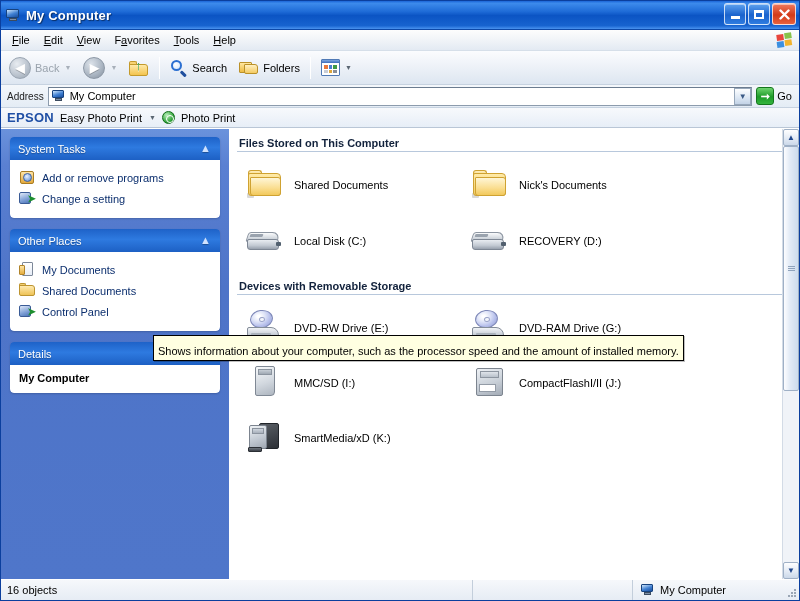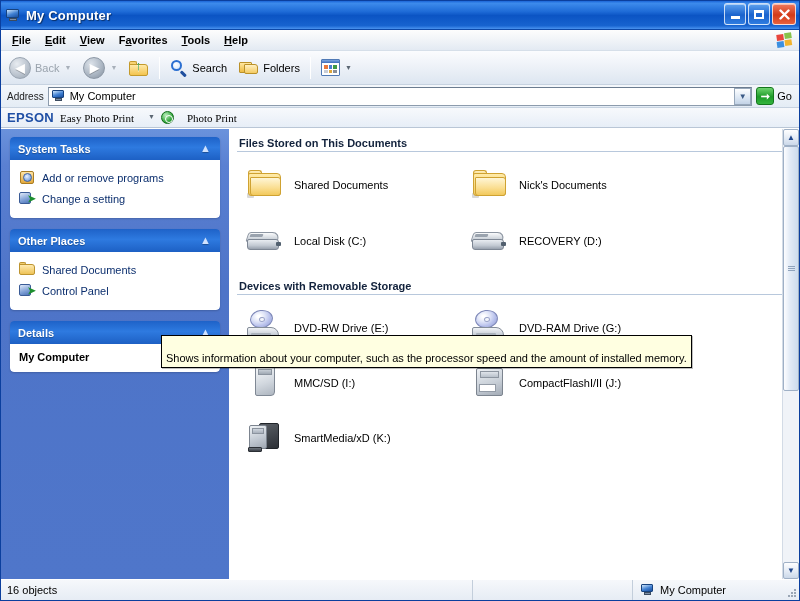--- a/index.html
+++ b/index.html
@@ -76,21 +76,20 @@
   .menubar {
     height: 21px;
     background: linear-gradient(180deg,#fdfdfd,#eef2f7 60%,#e3eaf3);
     display: flex; align-items: center;
     padding-left: 4px; position: relative;
     border-bottom: 1px solid #d6dfe9;
   }
   .menu-item {
     padding: 2px 7px; font-size: 11px; color: #000;
     cursor: default;
-    font-weight: bold;
   }
   .menu-item u { text-decoration: underline; }
   .win-flag {
     position: absolute; right: 4px; top: 1px;
     width: 22px; height: 19px;
   }
 
   
   .toolbar {
     height: 34px;
@@ -230,21 +229,21 @@
     height: 20px; display: flex; align-items: center; gap: 6px;
     background: linear-gradient(180deg,#f7f9fc,#e7eef7);
     padding: 0 6px;
     border-bottom: 1px solid #b9c6d6;
   }
   .epson-logo {
     color: #1f4fa5; font-weight: bold; font-size: 13px;
     letter-spacing: .3px; font-family: "Liberation Sans", sans-serif;
   }
   .epson-item {
-    display: flex; align-items: center; gap: 13px; font-size: 11px; color: #000; font-family: Liberation Serif, serif;
+    display: flex; align-items: center; gap: 6px; font-size: 11px; color: #000;
   }
   .epson-dot {
     width: 13px; height: 13px; border-radius: 50%;
     background: radial-gradient(circle at 35% 30%, #b9f0bb, #1f9a2a 70%, #0f6b18);
     border: 1px solid #0f6b18; position: relative;
   }
   .epson-dot::after {
     content:''; position:absolute; left:3px; top:3px; width:6px; height:6px;
     border:1.5px solid #fff; border-radius:50%;
   }
@@ -265,21 +264,21 @@
   }
   .panel {
     width: 210px; margin-bottom: 11px;
     border-radius: 4px; overflow: hidden;
     box-shadow: 0 1px 2px rgba(0,0,0,.18);
   }
   .panel-head {
     height: 23px; display: flex; align-items: center;
     padding: 0 8px; position: relative;
     background: linear-gradient(180deg,#1e62c8 0%,#2e7ae0 45%,#1d60c4 100%);
-    color: #fff; font-weight: bold; font-size: 11px;
+    color: #fff; font-weight: normal; font-size: 11px;
     text-shadow: 0 1px 1px rgba(0,0,0,.3);
     border-radius: 4px 4px 0 0;
   }
   .panel-chevron {
     position: absolute; right: 7px; top: 4px;
     width: 15px; height: 15px;
     display: flex; align-items: center; justify-content: center;
     color: #cfe2ff; font-size: 11px; line-height: 1;
   }
   .panel-body {
@@ -491,24 +490,24 @@
   }
   .ic-sm .stand {
     position:absolute; left:3px; top:29px; width:14px; height:5px;
     background: linear-gradient(180deg,#6f757d,#3c4149);
     border:1px solid #2a2e34; border-radius:1px;
   }
 
   
   .tooltip {
     position: absolute;
-    left: 160px; top: 206px;
+    left: 152px; top: 206px;
     background: #ffffe1;
     border: 1px solid #000;
-    padding: 16px 4px 3px 4px;
+    padding: 9px 4px 3px 4px;
     font-size: 11px; color: #000;
     white-space: nowrap;
     z-index: 50;
     box-shadow: 1px 1px 0 rgba(0,0,0,.25);
   }
 
   
   .vscroll {
     position: absolute; right: 0; top: 0; bottom: 0; width: 17px;
     background: #f2f4f8;
@@ -718,20 +717,27 @@
         </div>
       </div>
 
       <div class="panel">
         <div class="panel-head">
           <span>Other Places</span>
           <span class="panel-chevron">▲</span>
         </div>
         <div class="panel-body">
           <div class="panel-row">
+            <span class="si si-mydocs">
+              <span class="pg"></span>
+                <span class="sp"></span>
+            </span>
+            <span class="lbl">My Documents</span>
+          </div>
+          <div class="panel-row">
             <span class="si">
               <span style="position:absolute;left:0;top:1px;width:7px;height:3px;background:#f3cf72;border:1px solid #bd9430;border-bottom:none;border-radius:2px 2px 0 0"></span>
               <span style="position:absolute;left:0;top:3px;width:16px;height:11px;background:linear-gradient(180deg,#ffeab0,#eec357);border:1px solid #bd9430;border-radius:1px 3px 2px 2px"></span>
             </span>
             <span class="lbl">Shared Documents</span>
           </div>
           <div class="panel-row">
             <span class="si si-cpanel">
               <span class="scr"></span>
                 <span class="ar">➤</span>
@@ -749,21 +755,21 @@
         <div class="panel-body">
           <div class="detail-title">My Computer</div>
         </div>
       </div>
 
     </div>
 
     <div class="content">
       <div class="content-inner">
 
-        <div class="section-head">Files Stored on This Documents</div>
+        <div class="section-head">Files Stored on This Computer</div>
         <div class="grid-items">
           <div class="item">
             <span class="icon-wrap ic-folder">
               <span class="shadow"></span>
                 <span class="tabtop"></span>
                 <span class="back"></span>
                 <span class="front"></span>
             </span>
             <span class="item-label">Shared Documents</span>
           </div>

